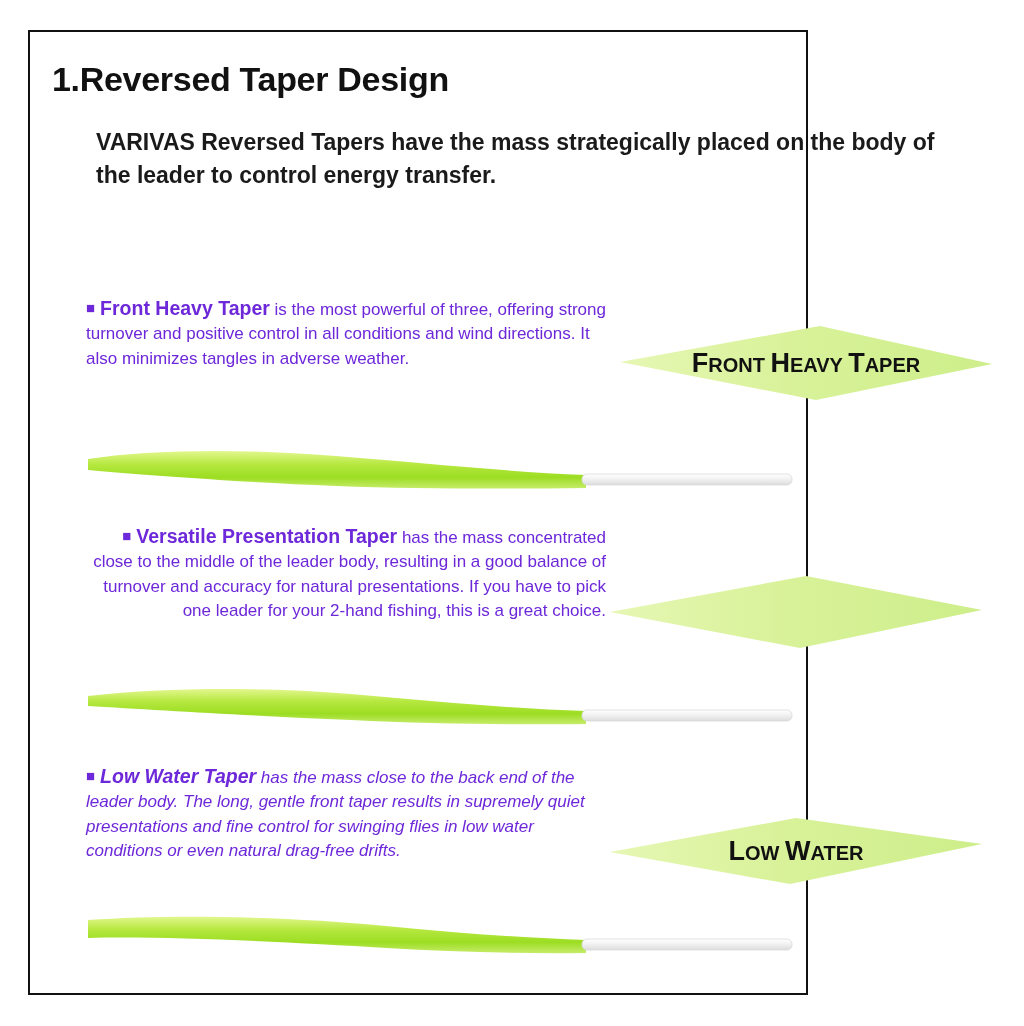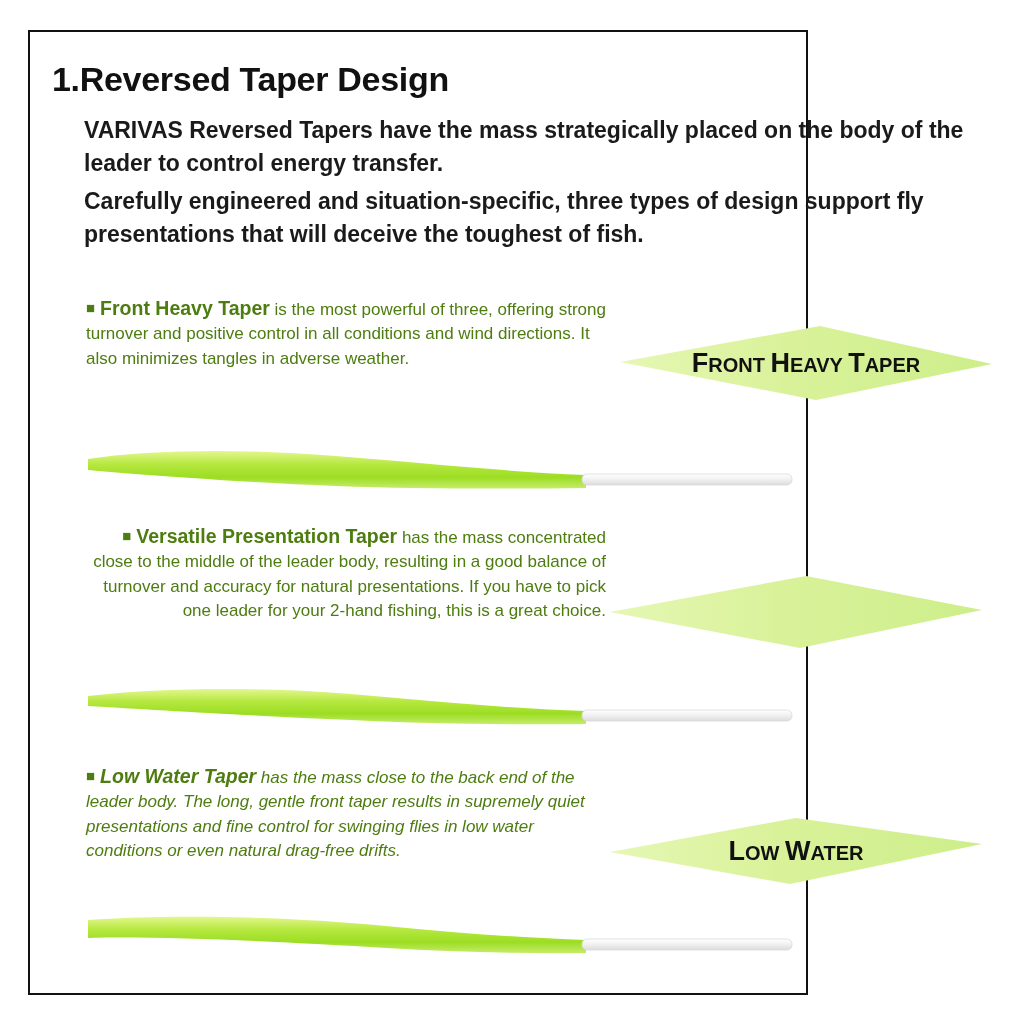--- a/index.html
+++ b/index.html
@@ -43,39 +43,39 @@
     position: absolute;
     left: 54px;
     top: 82px;
     width: 890px;
     font-size: 23px;
     font-weight: bold;
     line-height: 1.42;
     color: #1a1a1a;
   }
   .intro p {
-    margin: 0;
+    margin: 12px;
   }
   .intro p + p {
     margin-top: 6px;
   }
 
   
   .section {
     position: absolute;
     left: 0;
     width: 964px;
   }
   .sec-text {
     position: absolute;
     left: 56px;
     width: 520px;
     font-size: 17px;
     line-height: 1.44;
-    color: #4d7c0f;
+    color: #6d28d9;
   }
   .sec-text .lead {
     font-weight: bold;
     font-size: 19.5px;
   }
   .sec-text .sq {
     font-size: 15px;
     vertical-align: 2px;
     margin-right: 5px;
   }
@@ -114,21 +114,20 @@
 </head>
 <body>
 
 <div class="page">
   <div class="inner">
 
     <div class="title">1.Reversed Taper Design</div>
 
     <div class="intro">
       <p>VARIVAS Reversed Tapers have the mass strategically placed on the body of the leader to control energy transfer.</p>
-      <p>Carefully engineered and situation-specific, three types of design support fly presentations that will deceive the toughest of fish.</p>
     </div>
 
     <div class="section" style="top:262px;">
 
       <div class="sec-text" style="top:0;">
         <span class="sq">■</span><span class="lead">Front Heavy Taper</span><span> is the most powerful of three, offering strong turnover and positive control in all conditions and wind directions.   It also minimizes tangles in adverse weather.</span>
       </div>
 
       <div class="diamond-wrap" style="left:590px; top:32px; width:372px; height:76px;">
         <svg width="372" height="76" viewBox="0 0 372 76" aria-hidden="true">

